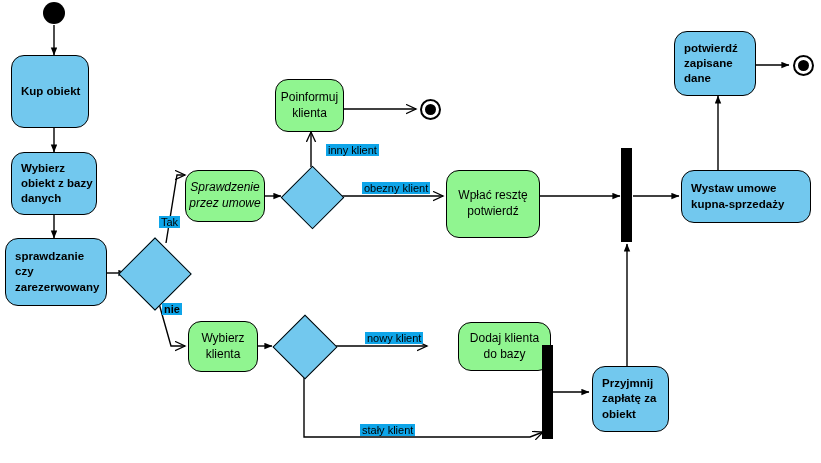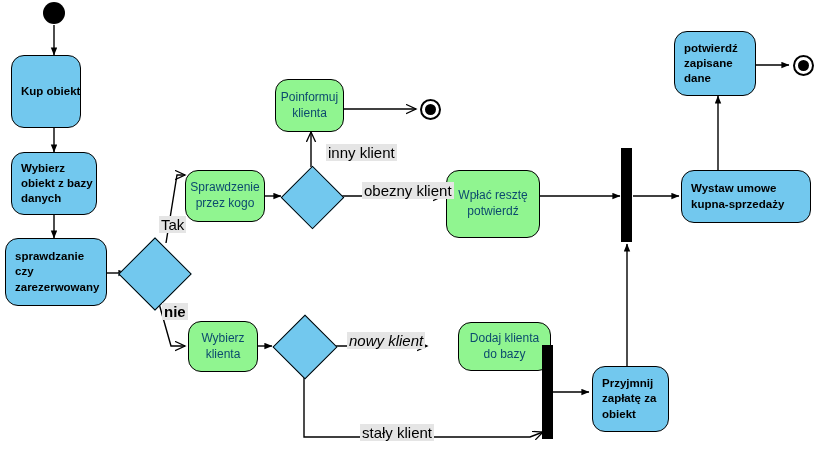--- a/index.html
+++ b/index.html
@@ -51,21 +51,21 @@
     color: #000000;
   }
   .node-check {
     background: #90F590;
     align-items: center;
     text-align: center;
   }
   .node-check .line {
     font-weight: normal;
     font-size: 12px;
-    color: #0c4a6e;
+    color: #000000;
   }
   .diamond {
     position: absolute;
     background: #72C8EE;
     border: 1.6px solid #000000;
     transform: rotate(45deg);
     z-index: 5;
   }
   .bar {
     position: absolute;
@@ -91,24 +91,24 @@
     left: 3px;
     top: 3px;
     right: 3px;
     bottom: 3px;
     background: #000000;
     border-radius: 50%;
     display: block;
   }
   .edge-label {
     position: absolute;
-    font-size: 15px;
+    font-size: 11px;
     color: #000000;
     white-space: nowrap;
-    background: #e5e5e5;
+    background: #0ea5e9;
     padding: 0 2px;
     z-index: 7;
   }
 </style>
 </head>
 <body>
 
 <div id="diagram-root">
 
   <svg id="edge-layer" viewBox="0 0 821 463" width="821" height="463" xmlns="http://www.w3.org/2000/svg">
@@ -160,41 +160,41 @@
       <path d="M633,196 L679,196" marker-end="url(#arrow-filled)"></path>
 
       <path d="M718,170 L718,96" marker-end="url(#arrow-filled)"></path>
 
       <path d="M756,65 L789,65" marker-end="url(#arrow-filled)"></path>
     </g>
   </svg>
 
   <div class="initial-node" style="left:43px; top:2px; width:22px; height:22px;"></div>
 
-  <div class="node node-action" style="left:11px; top:55px; width:70px; height:73px;">
+  <div class="node node-action" style="left:11px; top:55px; width:78px; height:73px;">
     <span class="line">Kup obiekt</span>
   </div>
 
   <div class="node node-action" style="left:11px; top:152px; width:86px; height:63px;">
     <span class="line">Wybierz</span>
     <span class="line">obiekt z bazy</span>
     <span class="line">danych</span>
   </div>
 
   <div class="node node-action" style="left:5px; top:238px; width:102px; height:68px;">
     <span class="line">sprawdzanie</span>
     <span class="line">czy</span>
     <span class="line">zarezerwowany</span>
   </div>
 
   <div class="diamond" style="left:129px; top:248px; width:50px; height:50px;"></div>
 
-  <div class="node node-check" style="left:185px; top:170px; width:80px; height:52px;">
+  <div class="node node-check" style="left:185px; top:170px; width:80px; height:52px;font-style:italic;">
     <span class="line">Sprawdzenie</span>
-    <span class="line">przez kogo</span>
+    <span class="line">przez umowe</span>
   </div>
 
   <div class="diamond" style="left:290px; top:175px; width:43px; height:43px;"></div>
 
   <div class="node node-check" style="left:275px; top:79px; width:69px; height:53px;">
     <span class="line">Poinformuj</span>
     <span class="line">klienta</span>
   </div>
 
   <div class="final-node" style="left:420px; top:99px; width:21px; height:21px;">
@@ -240,16 +240,16 @@
   </div>
 
   <div class="final-node" style="left:793px; top:55px; width:21px; height:21px;">
       <i></i>
     </div>
 
   <div class="edge-label" style="left:159px; top:216px;">Tak</div>
   <div class="edge-label" style="left:162px; top:303px;font-weight:bold;">nie</div>
   <div class="edge-label" style="left:326px; top:144px;">inny klient</div>
   <div class="edge-label" style="left:362px; top:182px;">obezny klient</div>
-  <div class="edge-label" style="left:347px; top:332px;font-style:italic;">nowy klient</div>
+  <div class="edge-label" style="left:365px; top:332px;">nowy klient</div>
   <div class="edge-label" style="left:360px; top:424px;">stały klient</div>
 
 </div>
 
 </body></html>

